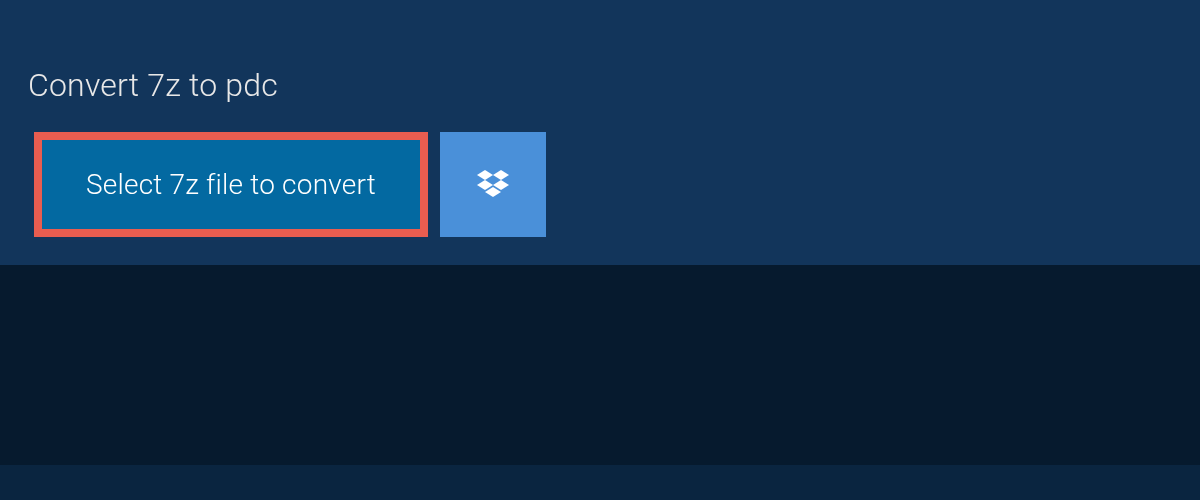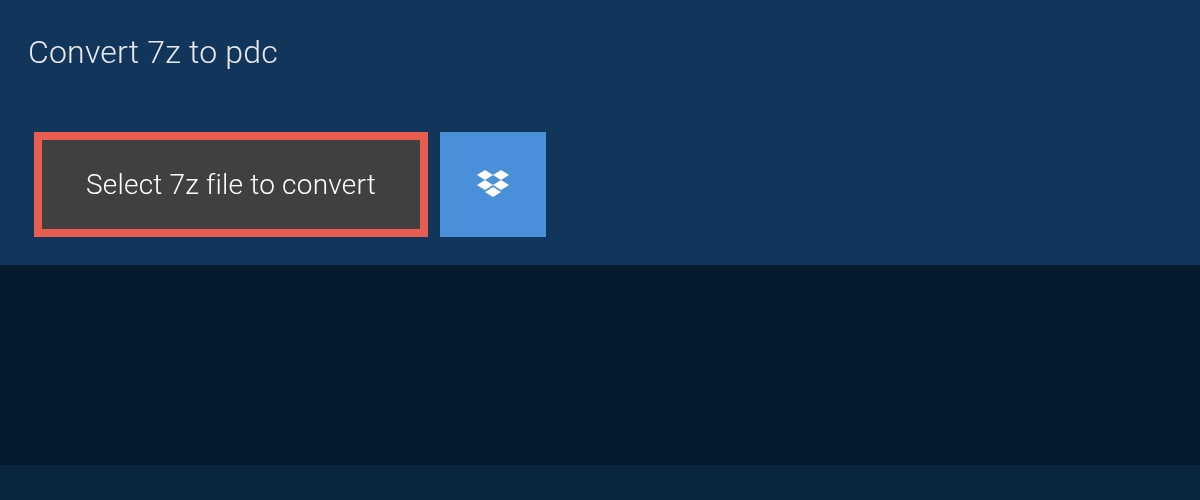--- a/index.html
+++ b/index.html
@@ -17,40 +17,40 @@
     .tab-bar {
       background: #12355b;
       height: 104px;
       display: flex;
       align-items: stretch;
     }
     .tab {
       background: #12355b;
       padding: 0 28px;
       display: flex;
-      align-items: center;
+      align-items: flex-end;
       height: 100%;
     }
     .tab-label {
       color: #e8e8e8;
       font-size: 32px;
       font-weight: 300;
       letter-spacing: 0.2px;
     }
     .content-panel {
       background: #12355b;
       padding: 28px 34px;
     }
     .button-row {
       display: flex;
       gap: 12px;
       align-items: stretch;
     }
     .select-file-button {
-      background: #404040;
+      background: #0369a1;
       border: 8px solid #e85d50;
       color: #ffffff;
       font-size: 28px;
       font-weight: 300;
       padding: 28px 44px;
       cursor: pointer;
       font-family: inherit;
       display: flex;
       justify-content: center;
       letter-spacing: 0.2px;

